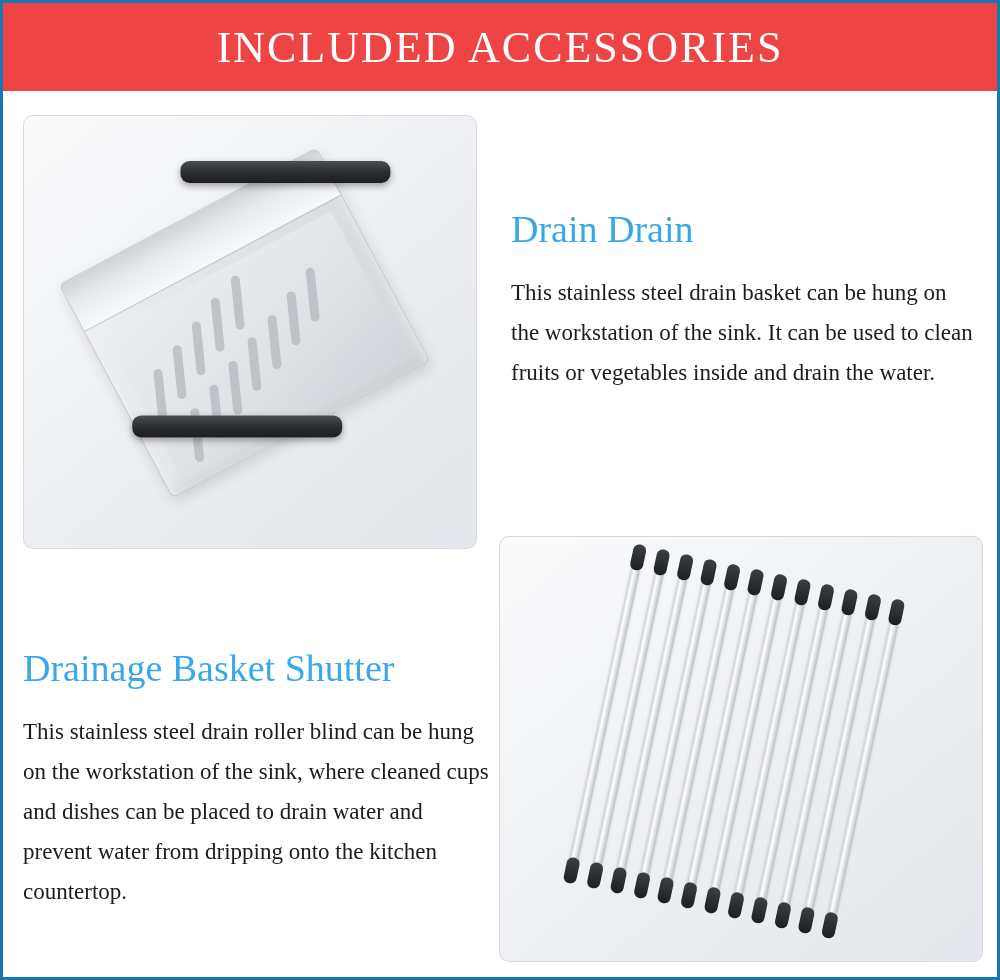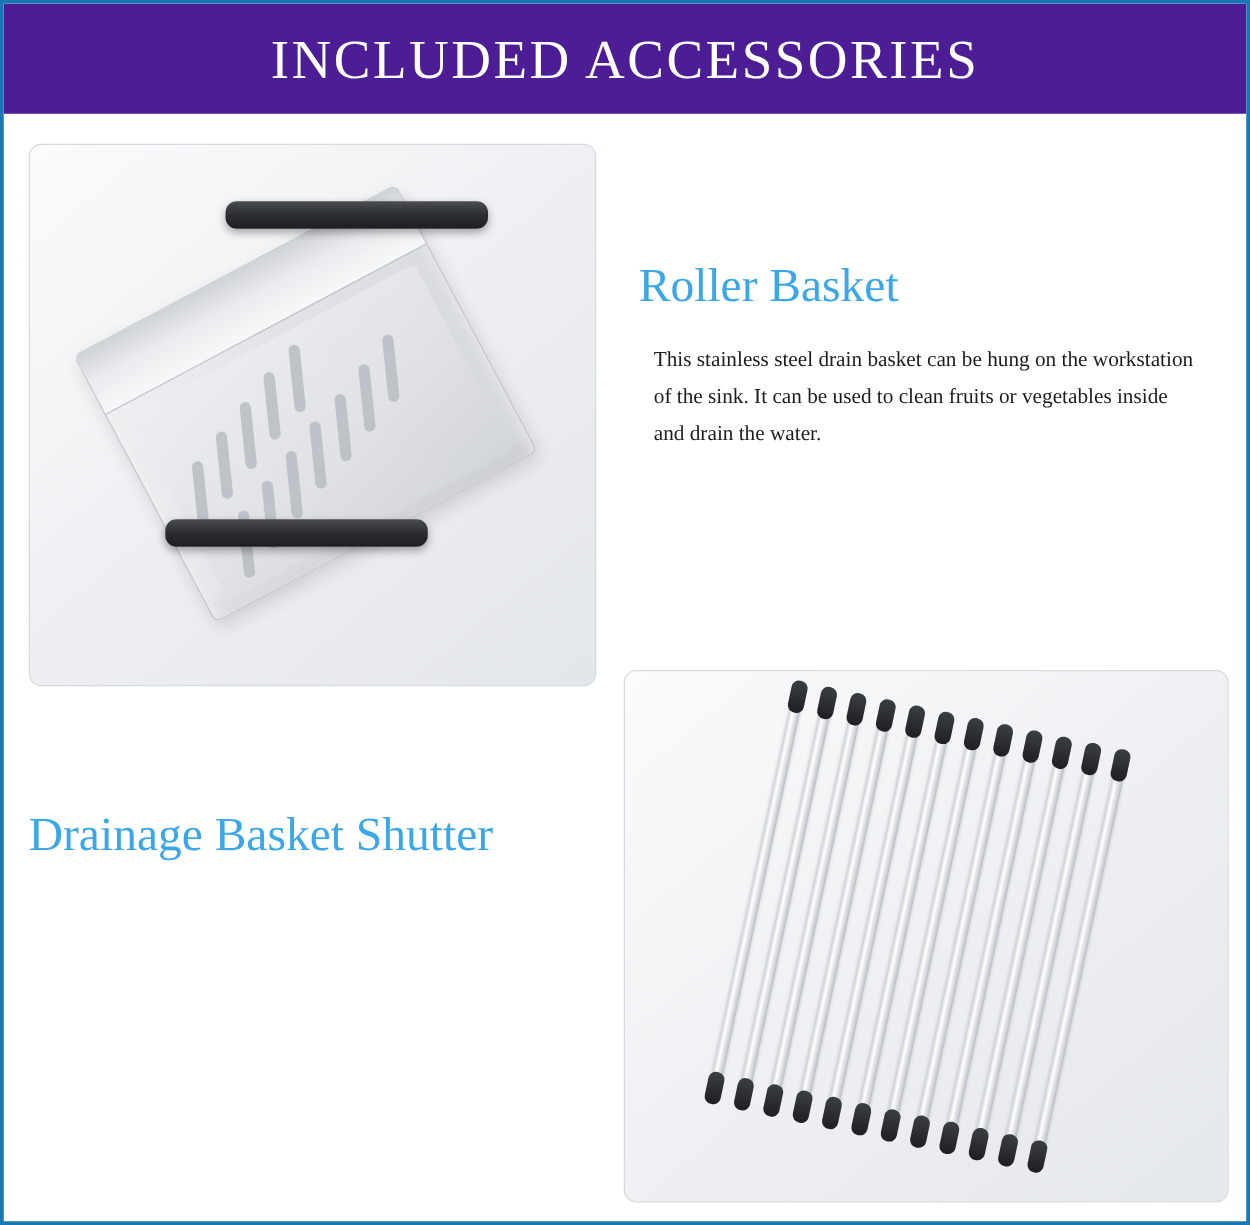--- a/index.html
+++ b/index.html
@@ -24,21 +24,21 @@
     overflow: hidden;
   }
 
   
   .header-band {
     position: absolute;
     left: 0;
     top: 0;
     width: 100%;
     height: 88px;
-    background: #4c1d95;
+    background: #ef4444;
     display: flex;
     align-items: center;
     justify-content: center;
   }
   .header-title {
     color: #ffffff;
     font-family: "Liberation Serif", serif;
     font-size: 44px;
     letter-spacing: 2px;
     font-weight: normal;
@@ -195,23 +195,23 @@
     font-family: "Liberation Serif", serif;
     font-size: 38px;
     font-weight: normal;
     margin: 0 0 22px 0;
     line-height: 1.1;
     white-space: nowrap;
   }
   .section-body {
     color: #1c1c1c;
     font-family: "Liberation Serif", serif;
-    font-size: 17px;
+    font-size: 23px;
     line-height: 1.74;
-    margin: 12px;
+    margin: 0;
     text-align: left;
   }
 </style>
 </head>
 <body>
 
 <div class="page">
 
   <div class="header-band">
     <div class="header-title">INCLUDED ACCESSORIES</div>
@@ -237,26 +237,27 @@
             <div class="slot" style="left:198px; top:38px;"></div>
           </div>
         </div>
         <div class="handle handle-top"></div>
         <div class="handle handle-bottom"></div>
       </div>
     </div>
   </div>
 
   <div class="text-block block-basket">
-    <h2 class="section-title">Roller Basket</h2>
+    <h2 class="section-title">Drain Drain</h2>
     <p class="section-body">This stainless steel drain basket can be hung on the workstation of the sink. It can be used to clean fruits or vegetables inside and drain the water.</p>
   </div>
 
   <div class="text-block block-roller">
     <h2 class="section-title">Drainage Basket Shutter</h2>
+    <p class="section-body">This stainless steel drain roller blind can be hung on the workstation of the sink, where cleaned cups and dishes can be placed to drain water and prevent water from dripping onto the kitchen countertop.</p>
   </div>
 
   <div class="photo-frame photo-roller">
     <div class="roller-wrap">
       <div class="roller-body">
         <div class="rod" style="left:0px;"></div>
         <div class="rod-cap top" style="left:-2px;"></div>
         <div class="rod-cap bottom" style="left:-2px;"></div>
 
         <div class="rod" style="left:24px;"></div>

